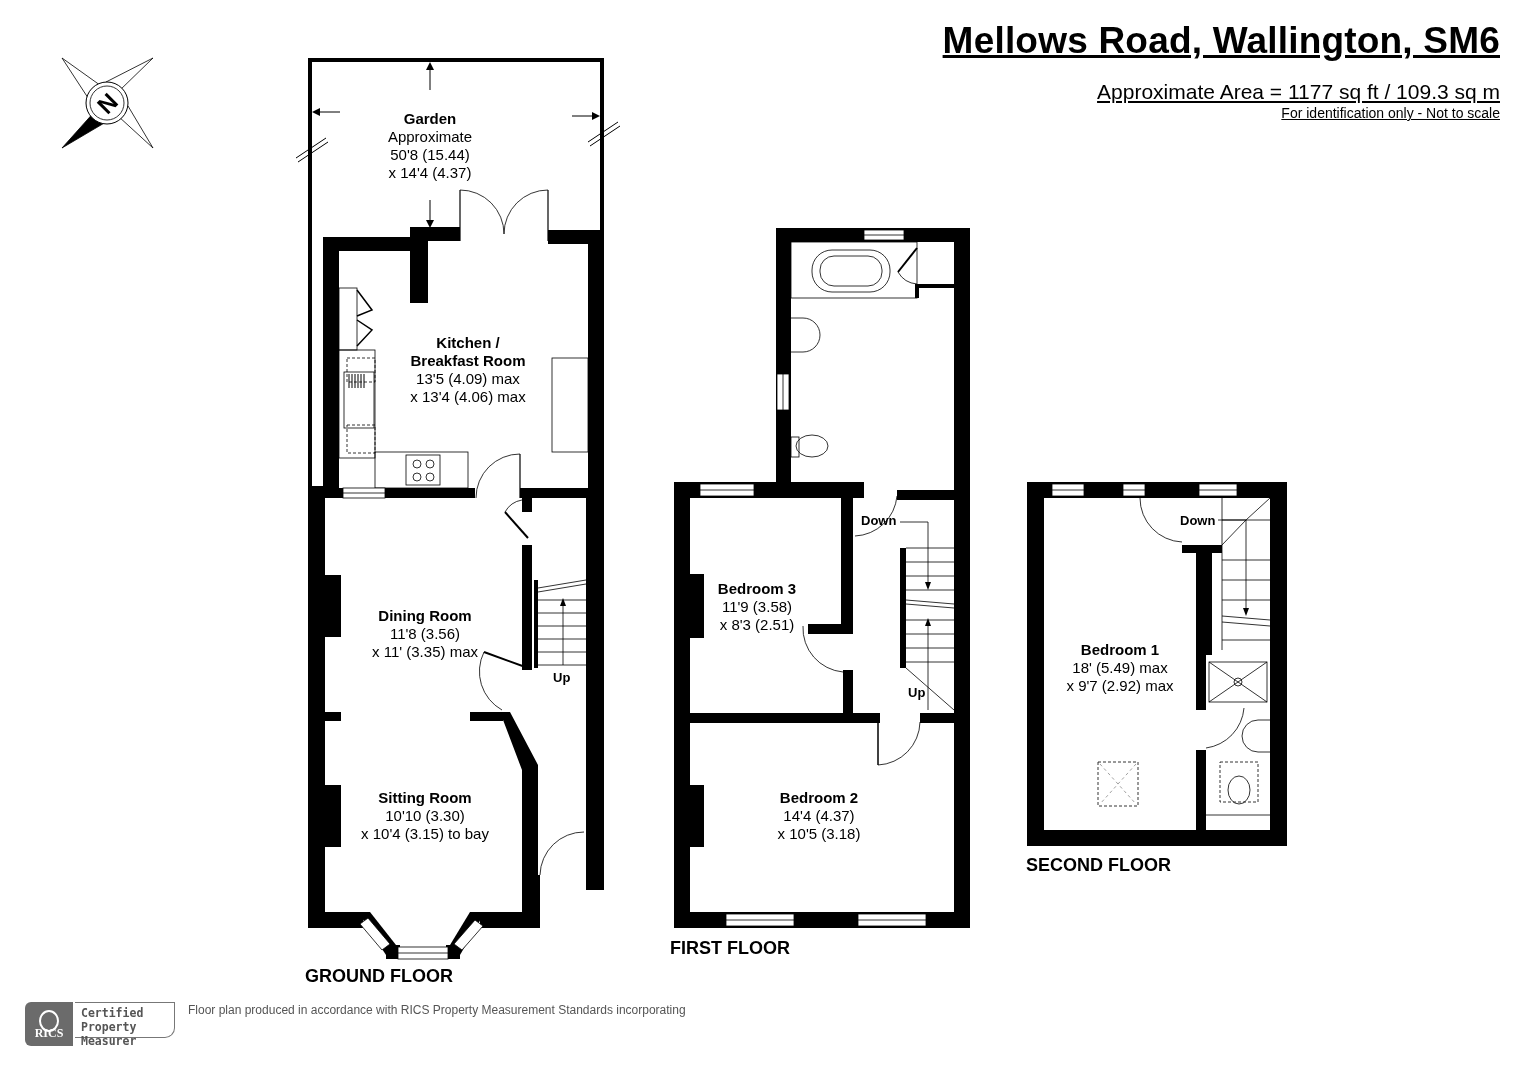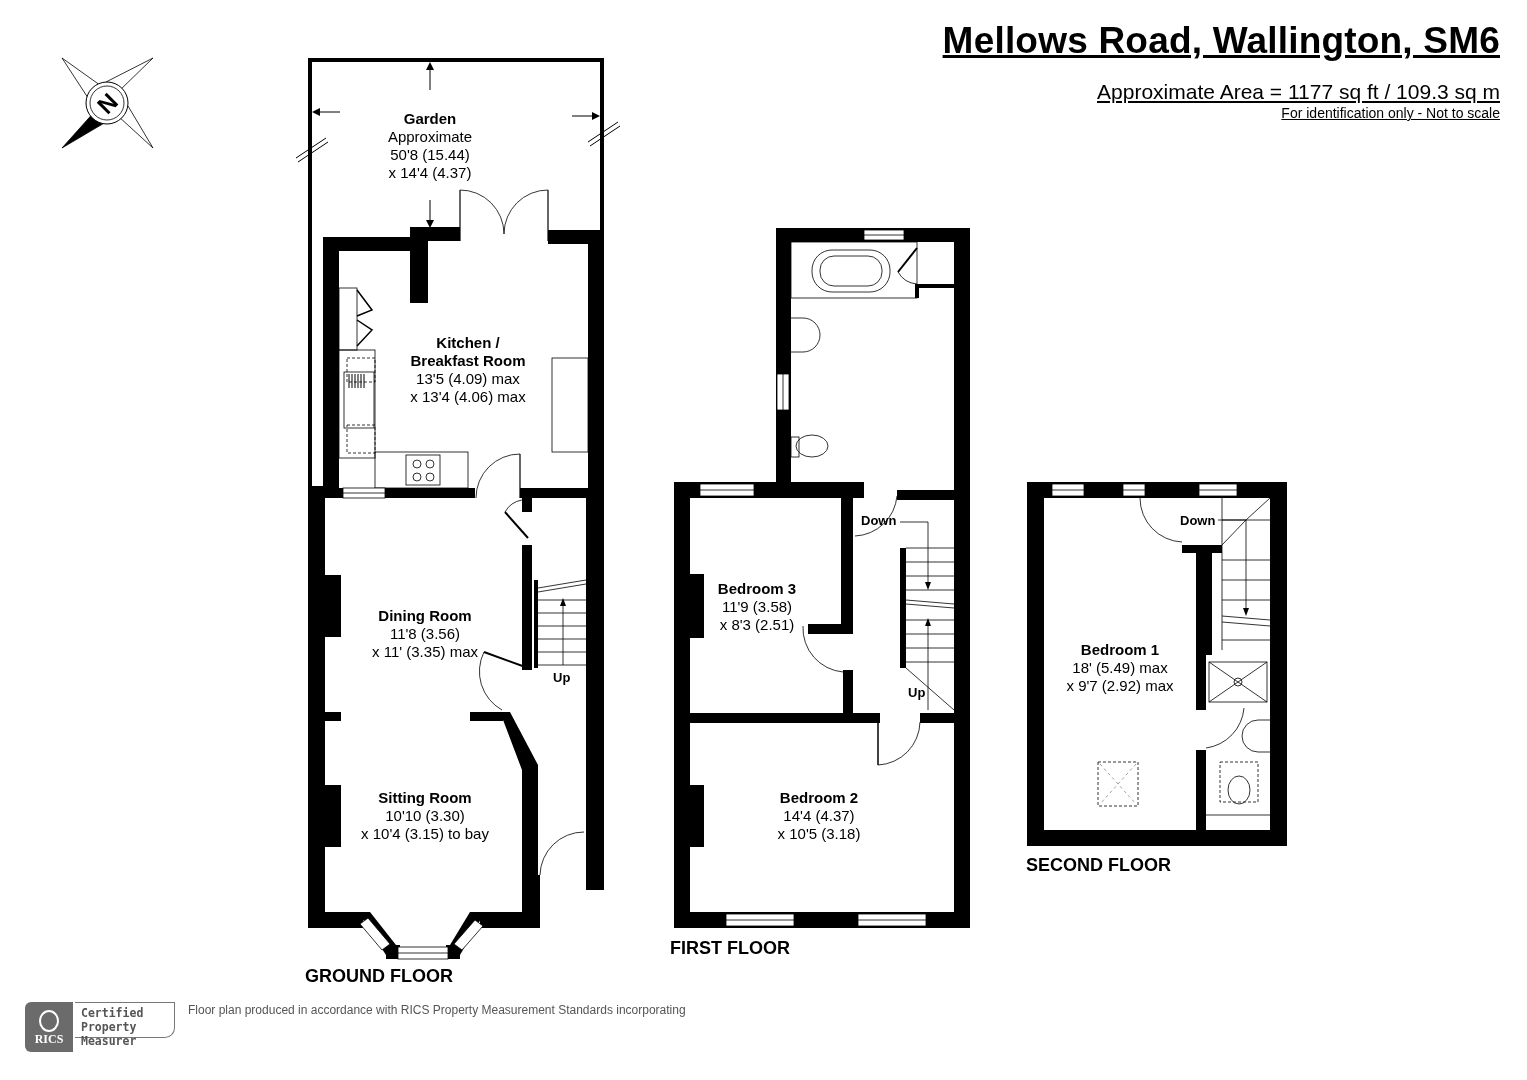--- a/index.html
+++ b/index.html
@@ -8,21 +8,21 @@
   .abs { position:absolute;text-decoration:underline; }
   .title { right:27px; top:20px; font-size:37px; font-weight:bold; white-space:nowrap; letter-spacing:0.2px; }
   .area { right:27px; top:80px; font-size:21px; white-space:nowrap; }
   .note { right:27px; top:105px; font-size:14px; white-space:nowrap; }
   svg.plan { position:absolute; left:0; top:0; }
   .lbl { position:absolute; text-align:center; font-size:15px; line-height:18px; white-space:nowrap; transform:translateX(-50%); }
   .lbl .nm { font-weight:bold; }
   .floor { position:absolute; font-size:18px; font-weight:bold; white-space:nowrap; }
   .stair { position:absolute; font-size:13px; font-weight:bold; }
   .footer-logo { position:absolute; left:25px; top:1002px; width:152px; height:50px; }
-  .rics-box { position:absolute; left:0; top:0; width:48px; height:50px; background:#6b6b6b; border-radius:6px 0 0 6px; color:#fff; }
+  .rics-box { position:absolute; left:0; top:0; width:48px; height:44px; background:#6b6b6b; border-radius:6px 0 0 6px; color:#fff; }
   .rics-box .txt { position:absolute; left:0; bottom:5px; width:48px; text-align:center; font-size:12px; font-weight:bold; font-family:"Liberation Serif", serif; }
   .rics-box .lion { position:absolute; left:14px; top:8px; width:20px; height:22px; border:2px solid #fff; border-radius:50%; box-sizing:border-box; }
   .cert-box { position:absolute; left:50px; top:0; width:100px; height:36px; border:1.5px solid #777; border-left:none; border-radius:0 0 10px 0; color:#555; font-family:"DejaVu Sans Mono", monospace; font-size:11.5px; font-weight:bold; line-height:14px; padding:3px 0 0 6px; box-sizing:border-box; }
   .footer-text { position:absolute; left:188px; top:1003px; font-size:12px; line-height:15px; color:#555; white-space:nowrap; }
 </style>
 </head>
 <body>
 
 <div class="abs title">Mellows Road, Wallington, SM6</div>
 <div class="abs area">Approximate Area = 1177 sq ft / 109.3 sq m</div>

